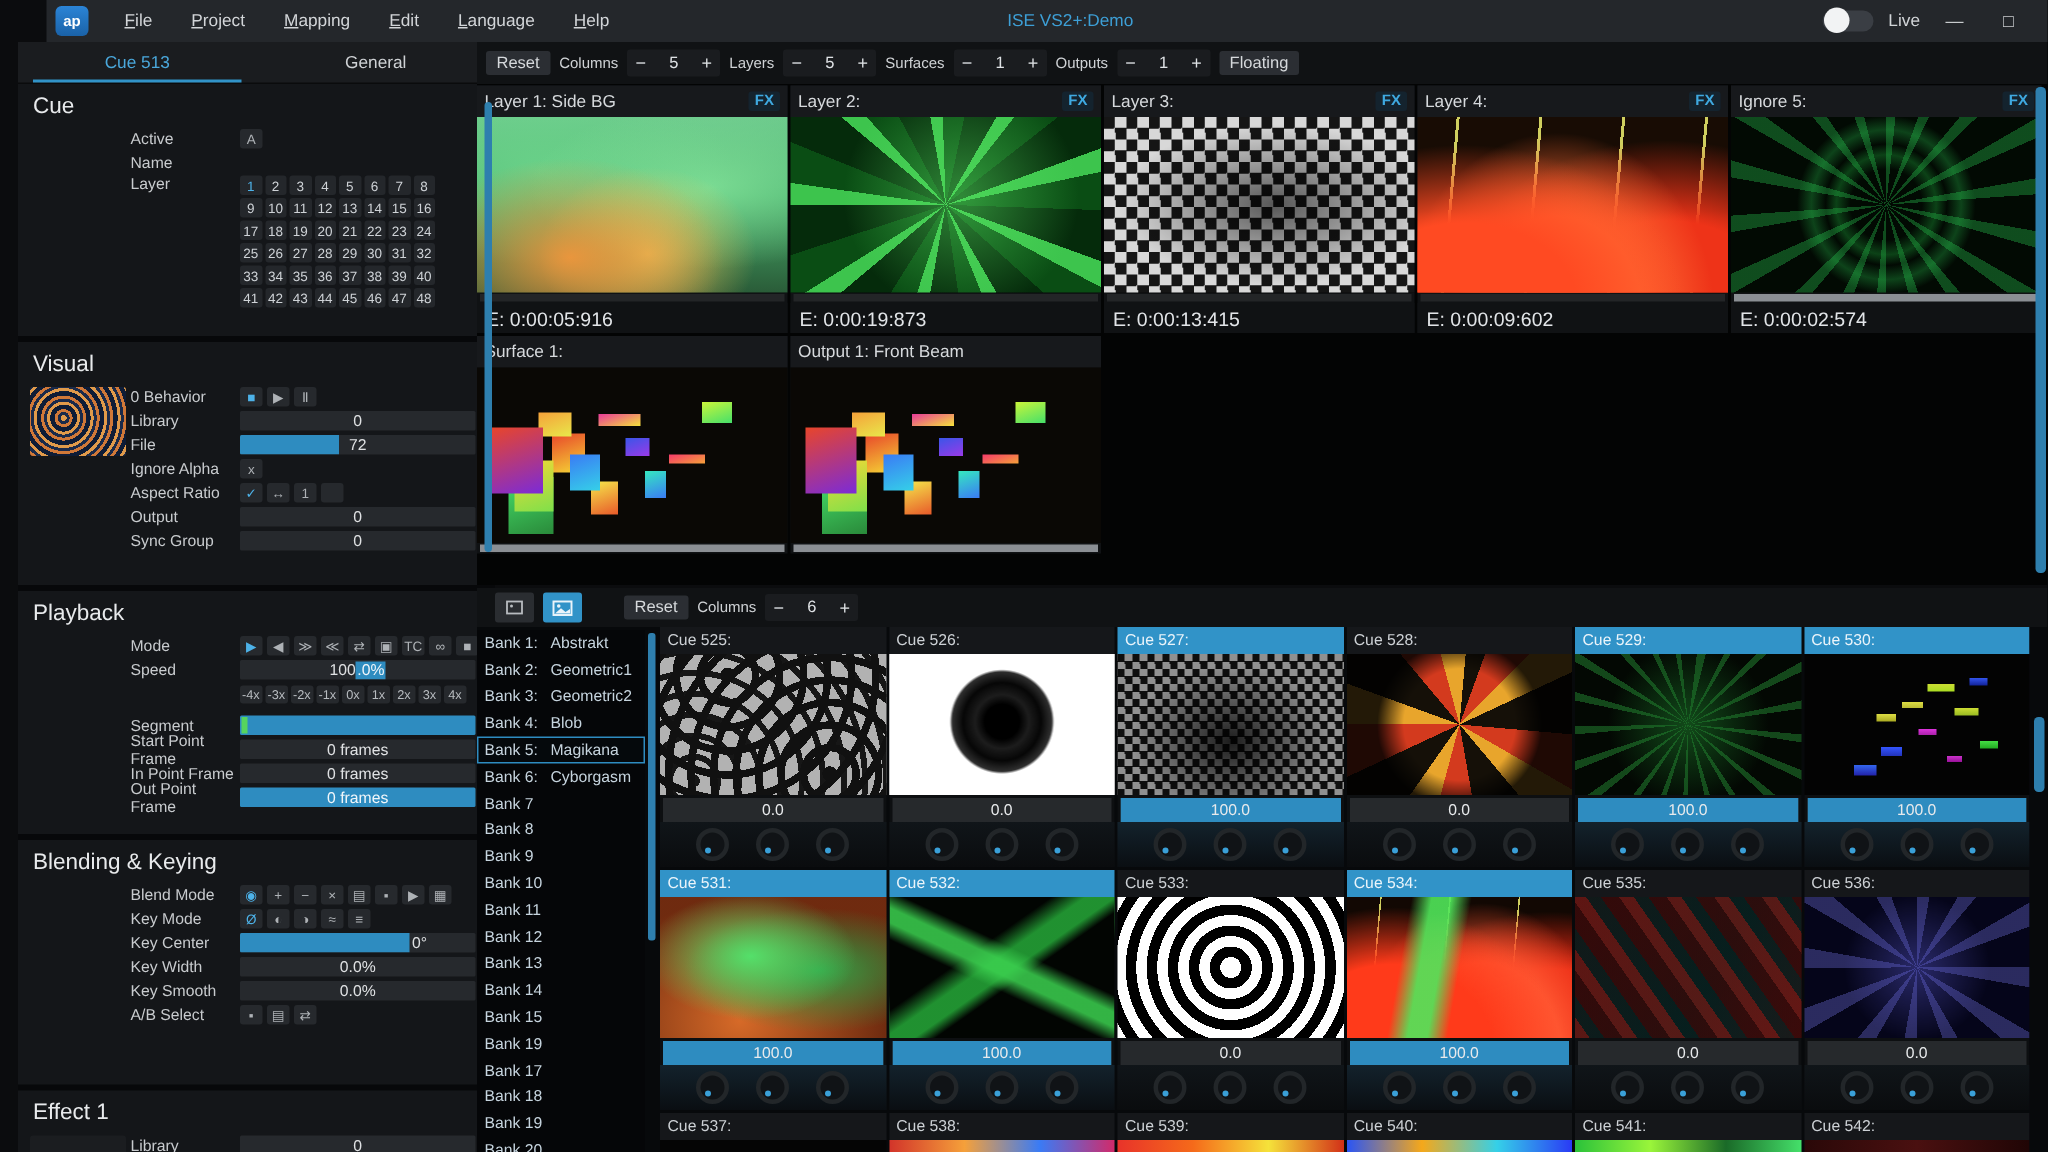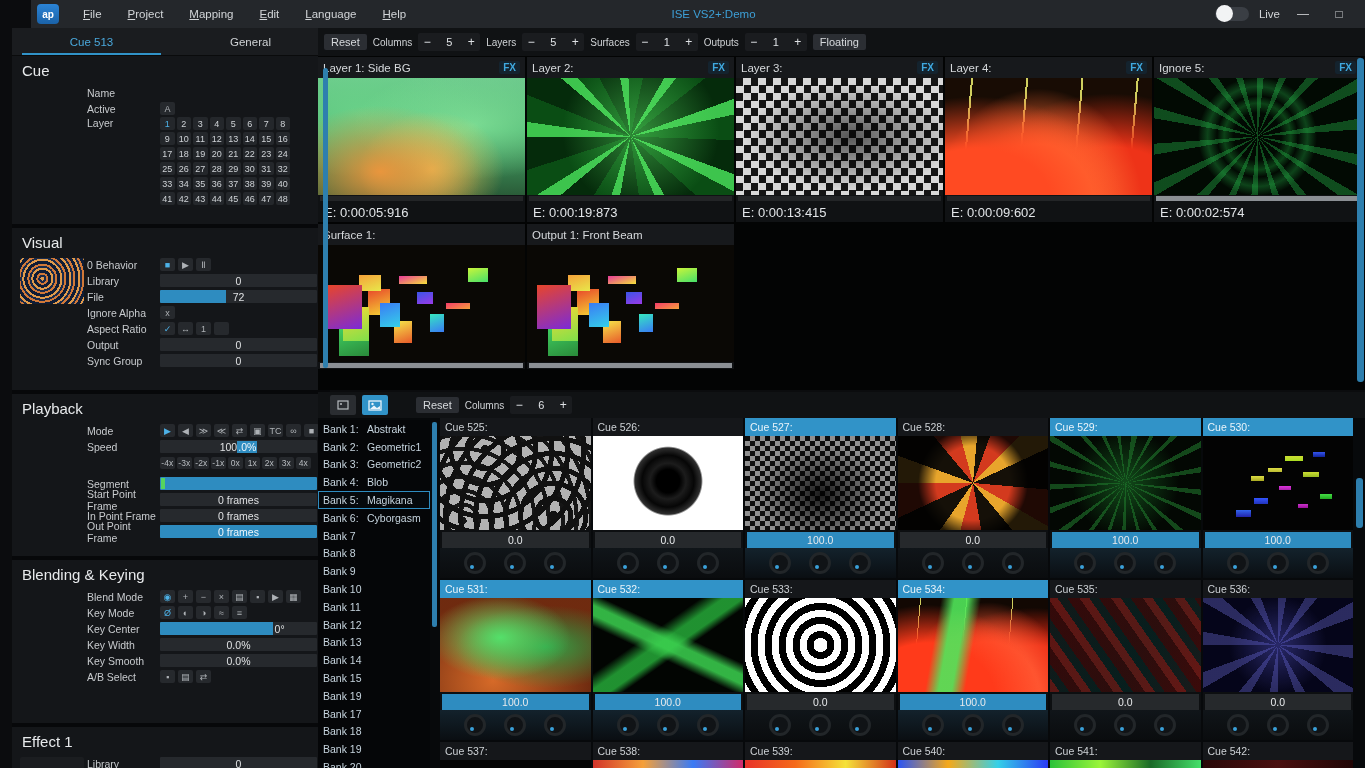--- a/index.html
+++ b/index.html
@@ -224,28 +224,28 @@
   <div class="left-panel">
     <div class="tabbar">
       <div class="tab active">Cue 513</div>
       <div class="tab">General</div>
     </div>
     <div class="lp-scrollthumb"></div>
 
     <div class="section" style="height:168px">
       <div class="sec-title">Cue</div>
       <div class="frow">
+          <span class="flabel">Active</span>
+        <span class="fctrl">
+            <span class="ibtn">A</span>
+          </span>
+        </div>
+      <div class="frow">
           <span class="flabel">Name</span>
         <span class="fctrl"></span>
-        </div>
-      <div class="frow">
-          <span class="flabel">Active</span>
-        <span class="fctrl">
-            <span class="ibtn">A</span>
-          </span>
         </div>
       <div class="frow" style="align-items:flex-start; height:auto">
         <span class="flabel">Layer</span>
         <span class="fctrl">
             <span id="layer-grid">
               <span class="lg sel">1</span>
               <span class="lg">2</span>
               <span class="lg">3</span>
               <span class="lg">4</span>
               <span class="lg">5</span>

